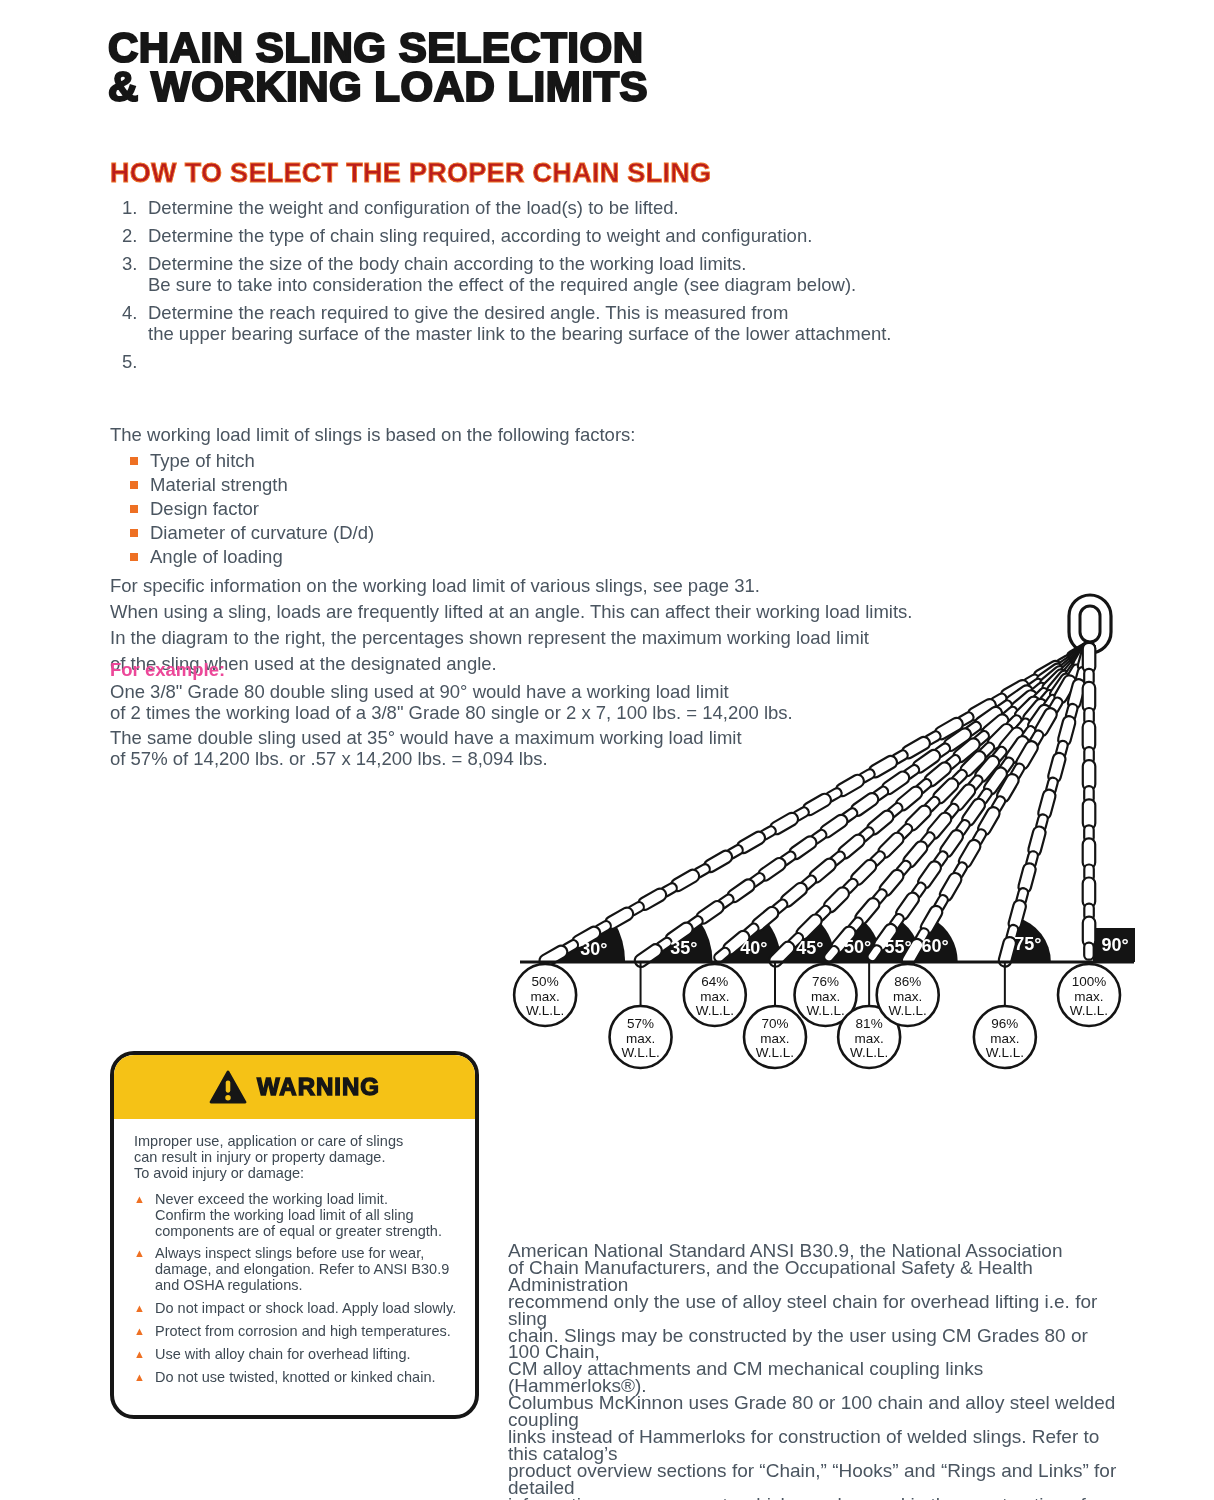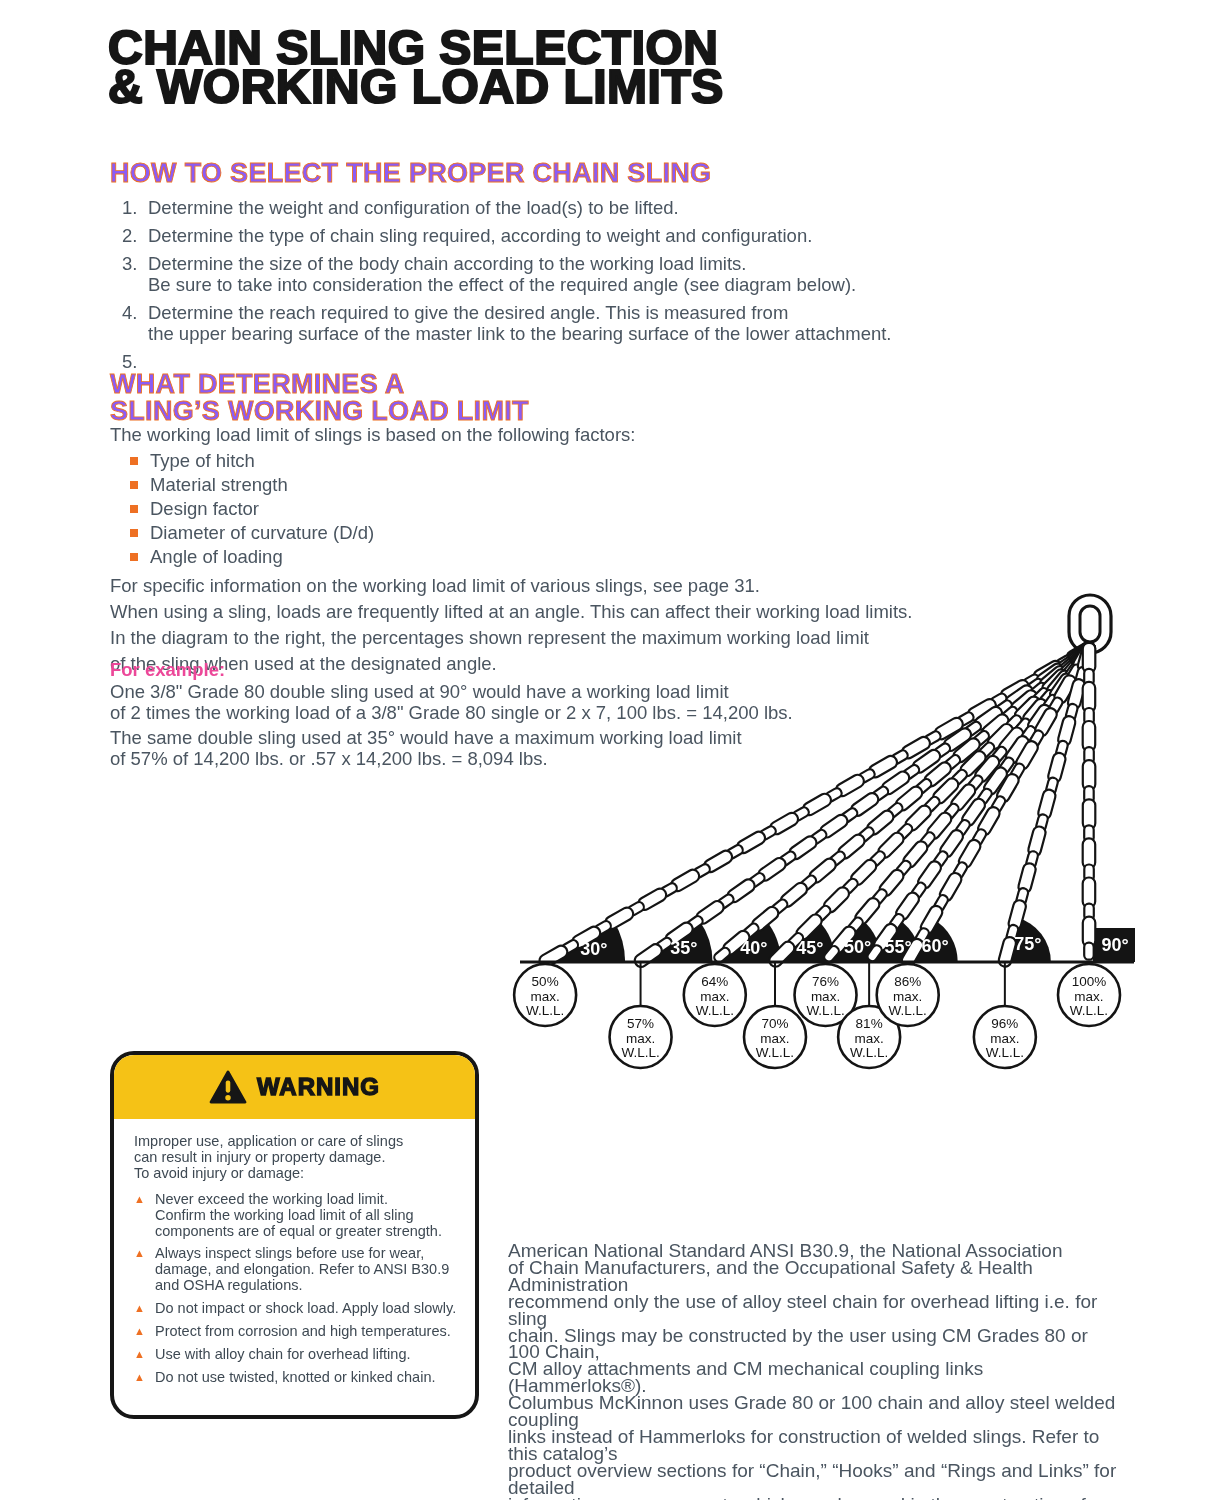--- a/index.html
+++ b/index.html
@@ -1,23 +1,23 @@
 <!DOCTYPE html>
 <html><head>
 <meta charset="utf-8">
 <style>
   html,body{margin:0;padding:0;background:#fff;}
   .page{position:relative;width:1214px;height:1500px;background:#ffffff;overflow:hidden;
         font-family:"Liberation Sans", sans-serif;color:#4A5560;}
   .abs{position:absolute;}
   .pre{white-space:pre-line;}
 
-  .doc-title{left:108px;top:28px;font-size:48px;line-height:39px;font-weight:bold;
+  .doc-title{left:108px;top:28px;font-size:42px;line-height:39px;font-weight:bold;
              color:#161616;-webkit-text-stroke:2.2px #161616;letter-spacing:0.5px;}
-  .orange-h{font-size:27px;line-height:27px;font-weight:bold;color:#8b5cf6;
+  .orange-h{font-size:27px;line-height:27px;font-weight:bold;color:#b91c1c;
             -webkit-text-stroke:0.9px #EE7023;letter-spacing:0.3px;}
   #h1{left:110px;top:160px;}
   #h2{left:110px;top:371px;}
 
   .body-text{font-size:18.5px;line-height:21px;color:#4A5560;}
   #steps{left:122px;top:197px;}
   .step{display:flex;margin-bottom:7px;}
   .step-num{width:26px;flex:0 0 26px;}
   #intro{left:110px;top:424px;}
   #factors{left:130px;top:450px;}
@@ -69,22 +69,20 @@
     <div class="step">
       <span class="step-num">4.</span>
       <span class="step-text pre">Determine the reach required to give the desired angle. This is measured from
 the upper bearing surface of the master link to the bearing surface of the lower attachment.</span>
     </div>
     <div class="step">
       <span class="step-num">5.</span>
     </div>
   </div>
 
-  <div class="abs orange-h pre" id="h2">WHAT DETERMINES A
-SLING’S WORKING LOAD LIMIT</div>
 
   <div class="abs body-text" id="factors">
     <div class="factor">
       <span class="sq-bullet"></span>
       <span>Type of hitch</span>
     </div>
     <div class="factor">
       <span class="sq-bullet"></span>
       <span>Material strength</span>
     </div>

